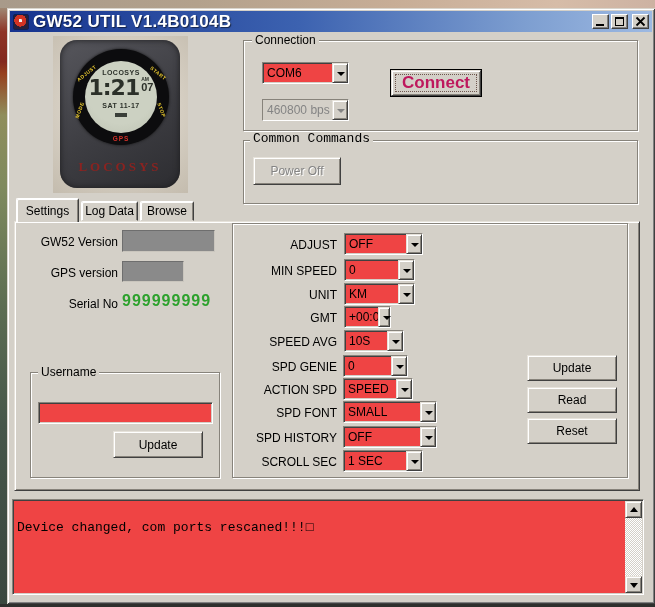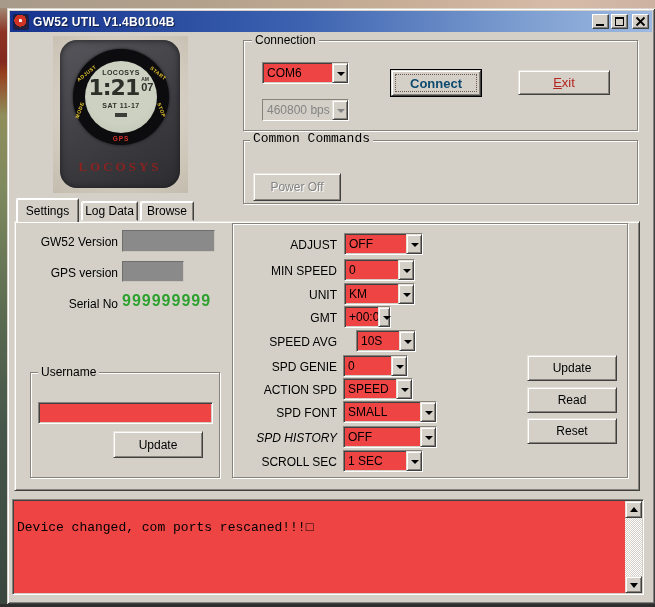--- a/index.html
+++ b/index.html
@@ -16,41 +16,41 @@
 
   
   .win { position:absolute; left:7px; top:8px; width:648px; height:596px; background:#d4d0c8;
     box-shadow: inset 1px 1px 0 #d8d4cc, inset -1px -1px 0 #404040, inset 2px 2px 0 #fff, inset -2px -2px 0 #808080; }
   .titlebar { position:absolute; left:3px; top:3px; right:3px; height:21px;
     background:linear-gradient(90deg,#16338e 0%,#3c62b0 45%,#7d9ed0 80%,#9db9e2 100%);
     display:flex; align-items:center; padding:0 3px; }
   .app-icon { width:16px; height:16px; margin-right:4px; border-radius:2px;
     background:radial-gradient(circle at 45% 40%, #f4f4f4 0 14%, #d23424 15% 52%, #28203a 53% 100%);
     border:1px solid #0d1f55; }
-  .title-text { color:#fff; font-weight:bold; font-size:12px; letter-spacing:.3px;
+  .title-text { color:#fff; font-weight:bold; font-size:17px; letter-spacing:.3px;
     text-shadow:1px 1px 1px rgba(0,0,0,.55); flex:1 1 auto; white-space:nowrap; overflow:hidden; }
   .tb-btns { display:flex; gap:2px; }
   .tb-btn { width:17px; height:15px; background:#d4d0c8; position:relative;
     border:1px solid; border-color:#fff #404040 #404040 #fff; box-shadow:inset -1px -1px 0 #808080; }
   .tb-btn.close { margin-left:2px; }
   .glyph-min { position:absolute; left:3px; bottom:2px; width:8px; height:2px; background:#000; }
   .glyph-max { position:absolute; left:3px; top:2px; width:9px; height:9px; border:1px solid #000; border-top-width:2px; }
   .glyph-close { position:absolute; left:2px; top:1px; }
 
   
   .raised { background:#d4d0c8; border:1px solid; border-color:#e6e2da #404040 #404040 #e6e2da;
     box-shadow: inset 1px 1px 0 #fff, inset -1px -1px 0 #87837b; }
   .sunken { background:#ef4444; border:1px solid; border-color:#87837b #fff #fff #87837b;
     box-shadow: inset 1px 1px 0 #404040, inset -1px -1px 0 #d4d0c8; }
   .groove { border:1px solid #87837b; box-shadow: inset 1px 1px 0 #fff, 1px 1px 0 #fff; }
   .grp-label { position:absolute; background:#d4d0c8; padding:0 3px; font-size:12px; line-height:12px; }
 
   .btn { position:absolute; display:flex; align-items:center; justify-content:center;
     font-size:12px; color:#000; cursor:default; }
-  .btn-disabled { color:#848484; text-shadow:1px 1px 0 #fff;margin-top:16px; }
+  .btn-disabled { color:#848484; text-shadow:1px 1px 0 #fff; }
 
   
   .combo { position:absolute; height:22px; display:flex; }
   .combo .field { flex:1 1 auto; height:100%; padding:3px 2px 0 4px; font-size:12px; white-space:nowrap; overflow:hidden; }
   .combo .dd { width:16px; height:100%; position:relative; }
   .arr-down { position:absolute; left:4px; top:8px; width:0; height:0;
     border-left:4px solid transparent; border-right:4px solid transparent; border-top:4px solid #000; }
   .combo.disabled .field { background:#d4d0c8; color:#848484; }
   .combo.disabled .arr-down { border-top-color:#848484; }
 
@@ -96,21 +96,21 @@
   .lcd-batt { width:12px; height:4px; background:#3a3f39; margin:4px auto 0; }
   .bz { position:absolute; font-size:5px; font-weight:bold; color:#e6c62e; letter-spacing:.5px; }
   .bz-gps { position:absolute; bottom:3px; left:0; right:0; text-align:center; color:#d23028; font-size:6.5px; font-weight:bold; letter-spacing:1px; }
   .body-brand { position:absolute; left:0; right:0; bottom:13px; text-align:center;
     font-family:"Liberation Serif", serif; font-weight:bold; font-size:13px; letter-spacing:3px; color:#8a2320; }
 
   
   .btn-default-outer { position:absolute; border:1px solid #000; }
   .btn-default-inner { position:absolute; inset:0; display:flex; align-items:center; justify-content:center; }
   .focus-rect { position:absolute; inset:3px; border:1px dotted #6e564e; pointer-events:none; }
-  .connect-text { color:#0c4a6e; font-weight:bold; font-size:13px; }
+  .connect-text { color:#be185d; font-weight:bold; font-size:17px; }
   .exit-text { color:#b42420; font-size:13px; display:block; }
   .exit-text::first-letter { text-decoration:underline; }
 
   .serial-value { position:absolute; color:#2da12d; font-weight:bold; font-size:16px; letter-spacing:1px; }
 
   .mono { font-family:"Liberation Mono", monospace; }
   .log-area { position:absolute; left:12px; top:499px; width:632px; height:96px; }
   .log-text { position:absolute; left:4px; top:20px; right:22px; font-family:"Liberation Mono", monospace;
     font-size:13px; white-space:pre; }
 </style>
@@ -184,23 +184,20 @@
       </span>
   </div>
 
   <div class="btn-default-outer" style="left:390px; top:69px; width:92px; height:28px;">
     <div class="btn-default-inner raised">
       <span class="connect-text">Connect</span>
       <span class="focus-rect"></span>
     </div>
   </div>
 
-  <div class="btn raised" style="left:518px; top:70px; width:92px; height:25px;">
-    <span class="exit-text">Exit</span>
-  </div>
 
   <div class="groove" style="position:absolute; left:243px; top:140px; width:395px; height:64px;"></div>
   <span class="grp-label mono" style="left:250px; top:133px; font-size:13px;">Common Commands</span>
   <div class="btn raised btn-disabled" style="left:253px; top:157px; width:88px; height:28px;">
     <span>Power Off</span>
   </div>
 
   <div class="raised" style="position:absolute; left:14px; top:221px; width:626px; height:270px;"></div>
   <div class="tab active" style="left:16px; top:198px; width:63px; height:24px; border-bottom:none;">
     <span>Settings</span>
@@ -256,21 +253,21 @@
 
   <span class="small-label right-align" style="left:240px; top:311px; width:97px;">GMT</span>
   <div class="combo sunken" style="left:344px; top:306px; width:47px;">
     <span class="field">+00:00</span>
     <span class="dd raised">
         <span class="arr-down"></span>
       </span>
   </div>
 
   <span class="small-label right-align" style="left:240px; top:335px; width:97px;">SPEED AVG</span>
-  <div class="combo sunken" style="left:356px; top:330px; width:60px;">
+  <div class="combo sunken" style="left:344px; top:330px; width:60px;">
     <span class="field">10S</span>
     <span class="dd raised">
         <span class="arr-down"></span>
       </span>
   </div>
 
   <span class="small-label right-align" style="left:240px; top:360px; width:97px;">SPD GENIE</span>
   <div class="combo sunken" style="left:343px; top:355px; width:65px;">
     <span class="field">0</span>
     <span class="dd raised">
@@ -287,21 +284,21 @@
   </div>
 
   <span class="small-label right-align" style="left:240px; top:406px; width:97px;">SPD FONT</span>
   <div class="combo sunken" style="left:343px; top:401px; width:94px;">
     <span class="field">SMALL</span>
     <span class="dd raised">
         <span class="arr-down"></span>
       </span>
   </div>
 
-  <span class="small-label right-align" style="left:240px; top:431px; width:97px;font-style:italic;">SPD HISTORY</span>
+  <span class="small-label right-align" style="left:240px; top:431px; width:97px;">SPD HISTORY</span>
   <div class="combo sunken" style="left:343px; top:426px; width:94px;">
     <span class="field">OFF</span>
     <span class="dd raised">
         <span class="arr-down"></span>
       </span>
   </div>
 
   <span class="small-label right-align" style="left:240px; top:455px; width:97px;">SCROLL SEC</span>
   <div class="combo sunken" style="left:343px; top:450px; width:80px;gap:11px;">
     <span class="field">1 SEC</span>

